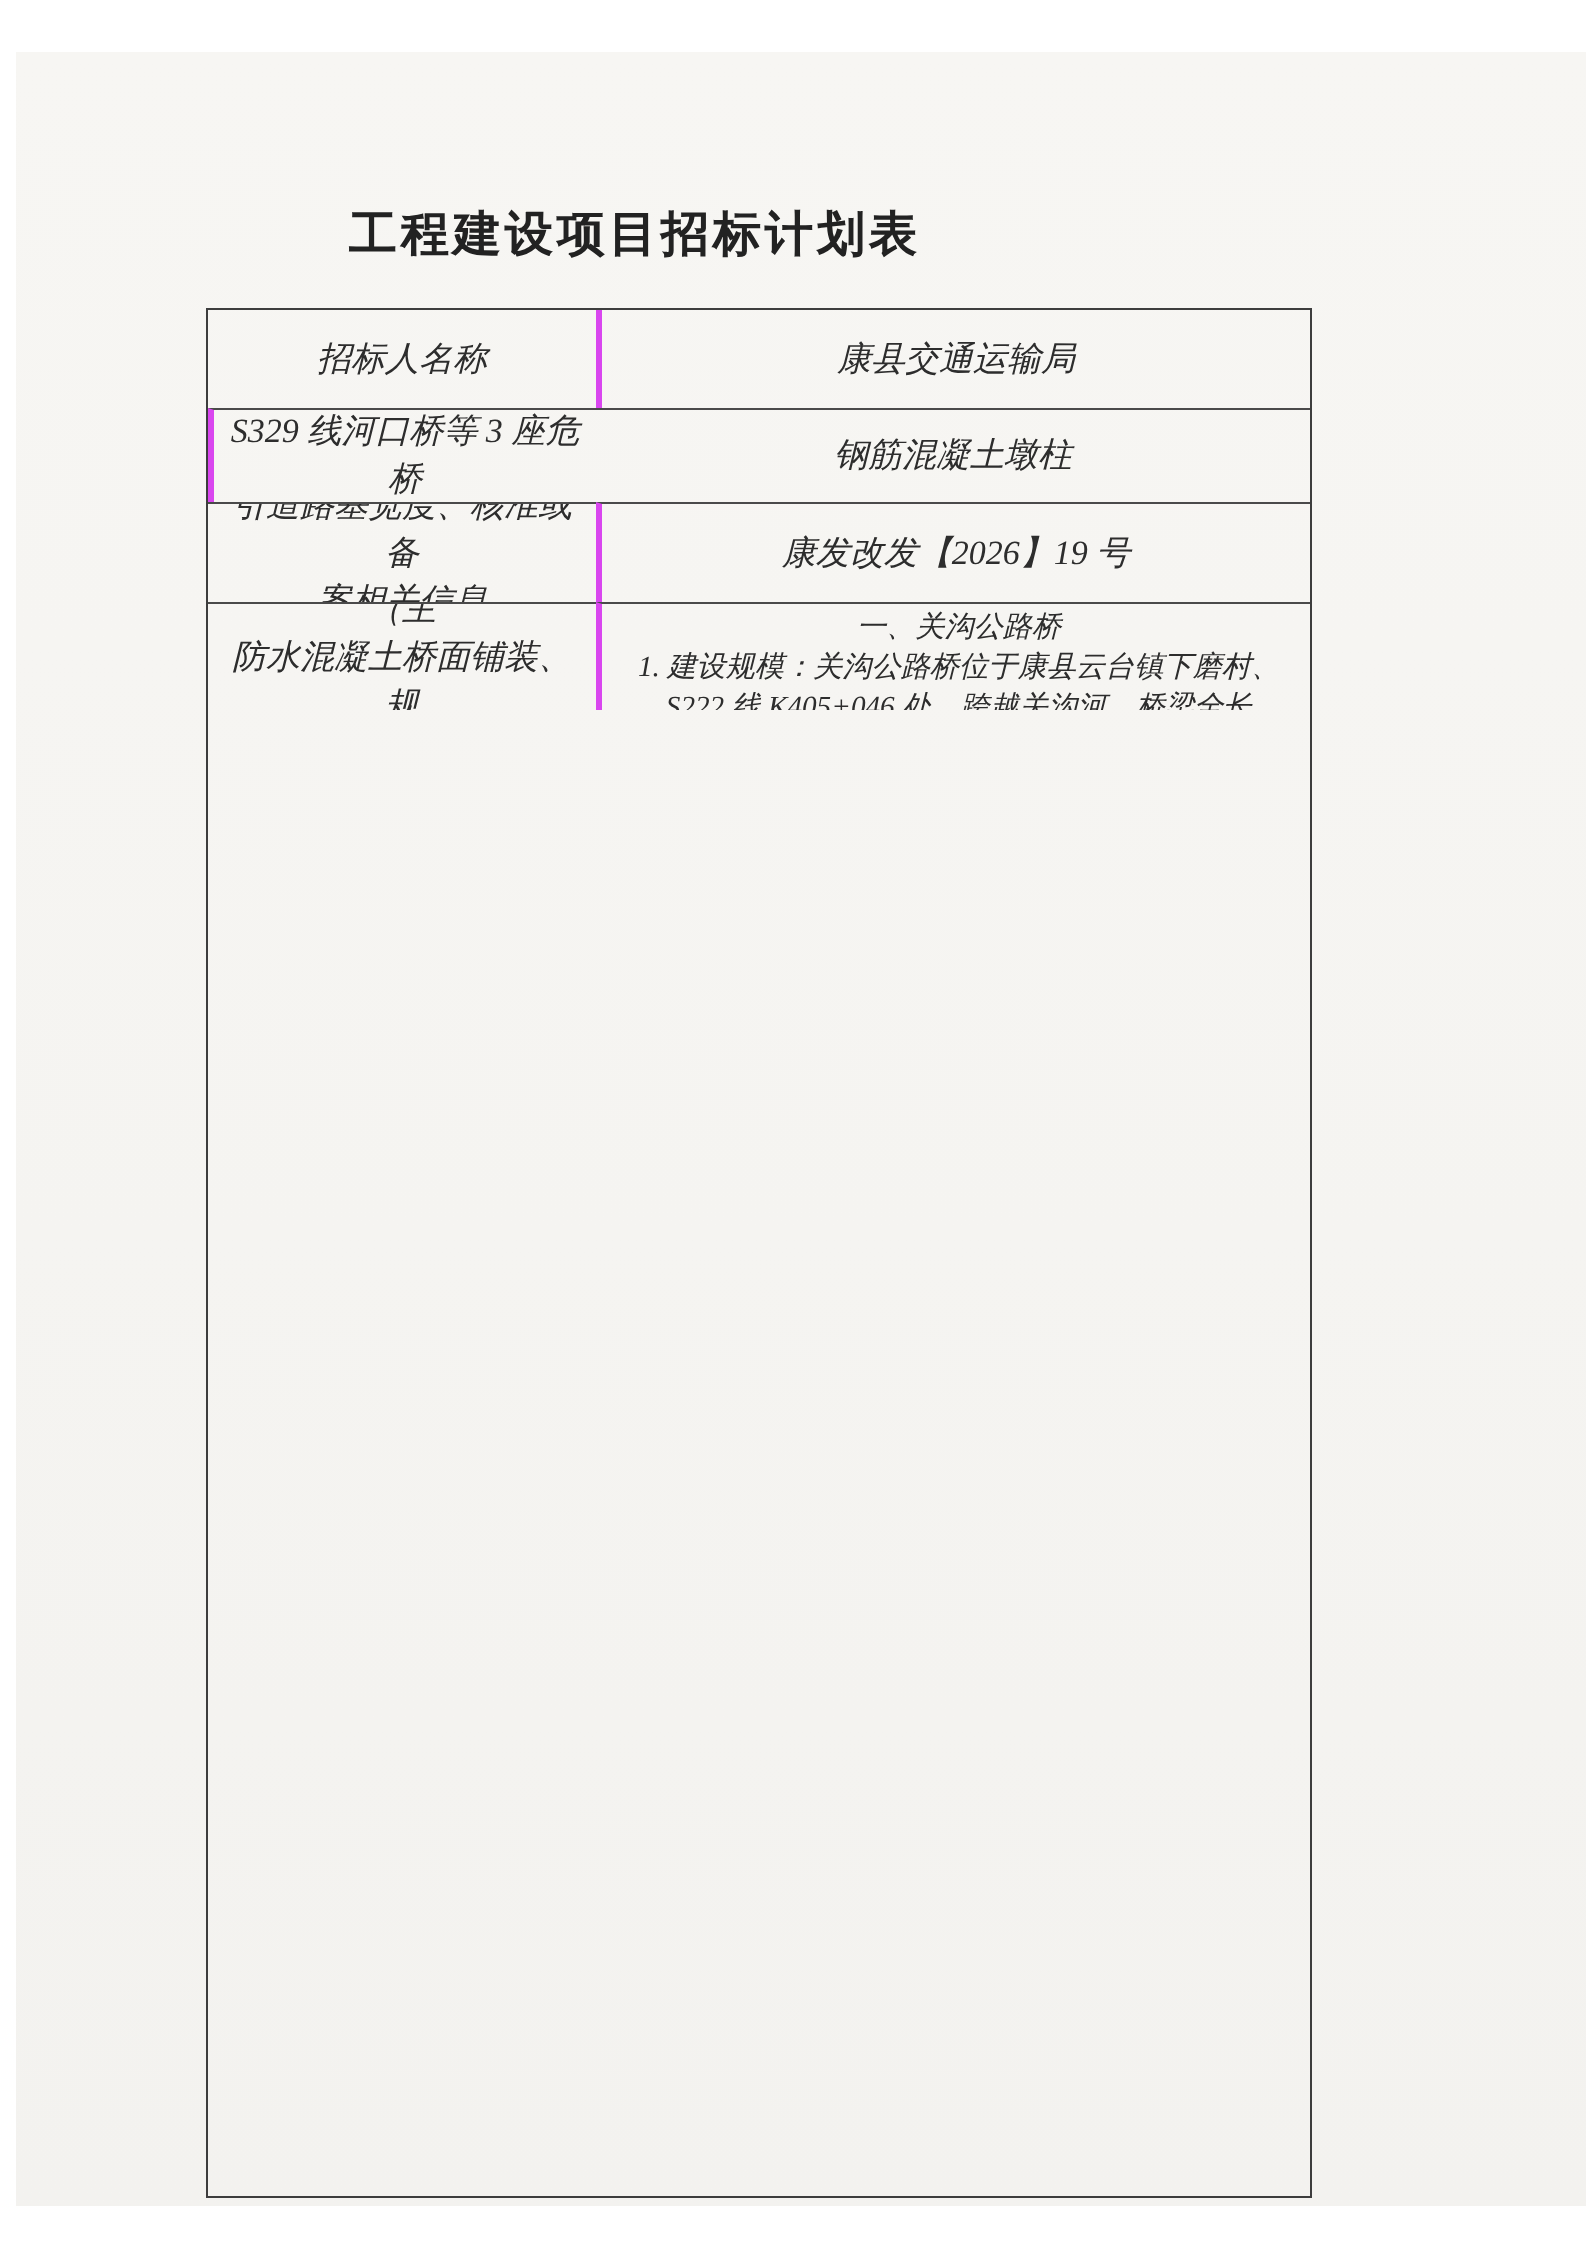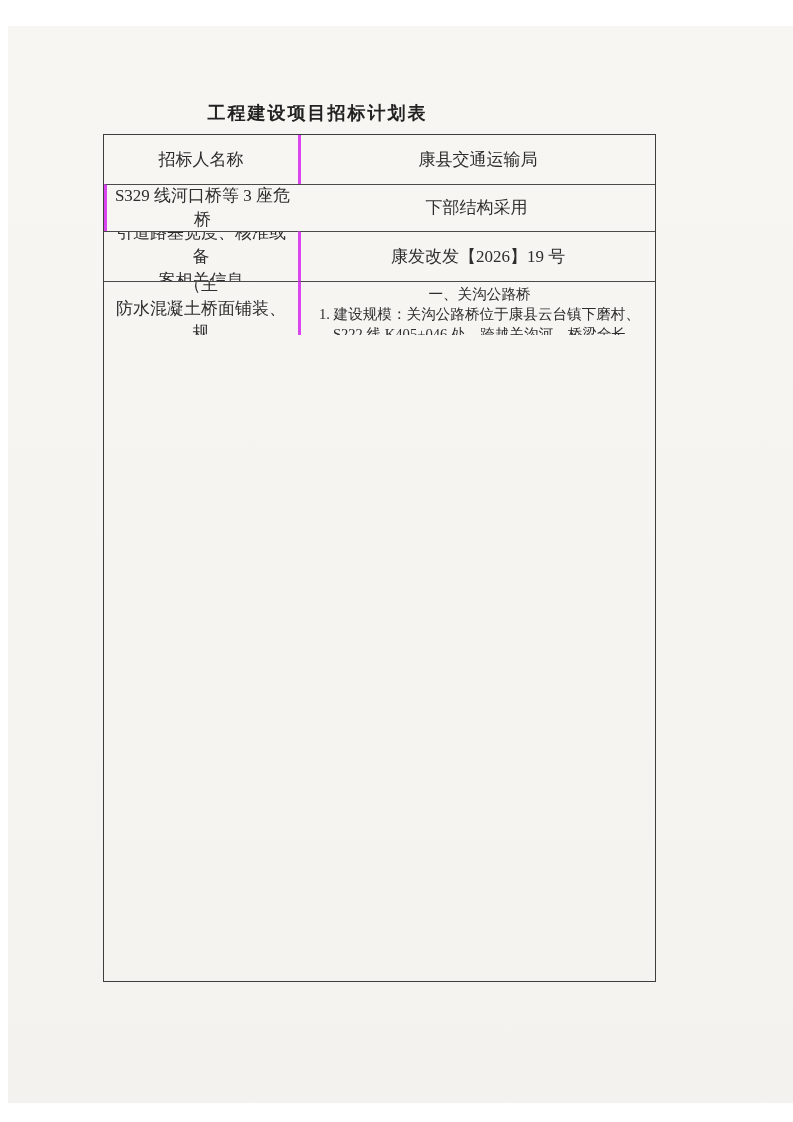--- a/index.html
+++ b/index.html
@@ -12,31 +12,32 @@
     color:#2d2d2d;
     overflow:hidden;
   }
   .paper {
     position:absolute; left:8px; top:26px; right:0; bottom:19px;
     background:linear-gradient(180deg,#f7f6f3 0%, #f5f4f1 55%, #f3f2ef 100%);
   }
   .doc-title {
     position:absolute; left:0; top:101px; width:635px;
     text-align:center;
-    font-size:18px; font-weight:bold;
+    font-size:24px; font-weight:bold;
     letter-spacing:2px;
     color:#222;
   }
   .doc-table {
-    position:absolute; left:103px; top:134px;
-    width:553px; height:848px;
+    position:absolute; left:103px; top:154px;
+    width:553px; height:945px;
     display:grid;
     grid-template-columns:194px 1fr;
     grid-template-rows:49px 47px 50px 54px 1fr;
     border:1.5px solid #3d3d3d;
+    font-style:italic;
   }
   .cell {
     border-top:1px solid #4a4a4a;
     display:flex; align-items:center; justify-content:center;
     text-align:center;
     font-size:17px;
     line-height:24px;
     white-space:pre-line;
     padding:2px 6px;
     overflow:hidden;
@@ -61,21 +62,21 @@
 <div class="doc-title">工程建设项目招标计划表</div>
 
 <div class="doc-table">
 
   <div class="cell row1">招标人名称</div>
   <div class="cell row1 col2">康县交通运输局</div>
 
   <div class="cell col2">康县 2026 年普通省道 S329 线河口桥等 3 座危桥
 改造工程</div>
 
-  <div class="cell">下部结构采用</div>
+  <div class="cell">钢筋混凝土墩柱</div>
 
   <div class="cell">引道路基宽度、核准或备
 案相关信息</div>
   <div class="cell col2">康发改发【2026】19 号</div>
 
   <div class="cell">项目概况及招标内容（主
 防水混凝土桥面铺装、规
 模等）</div>
   <div class="cell col2 content">一、关沟公路桥
 1. 建设规模：关沟公路桥位于康县云台镇下磨村、

